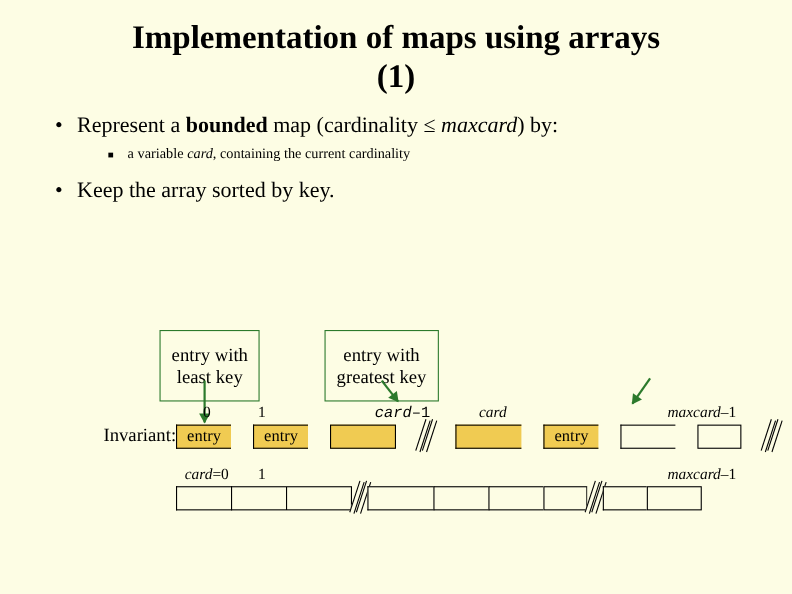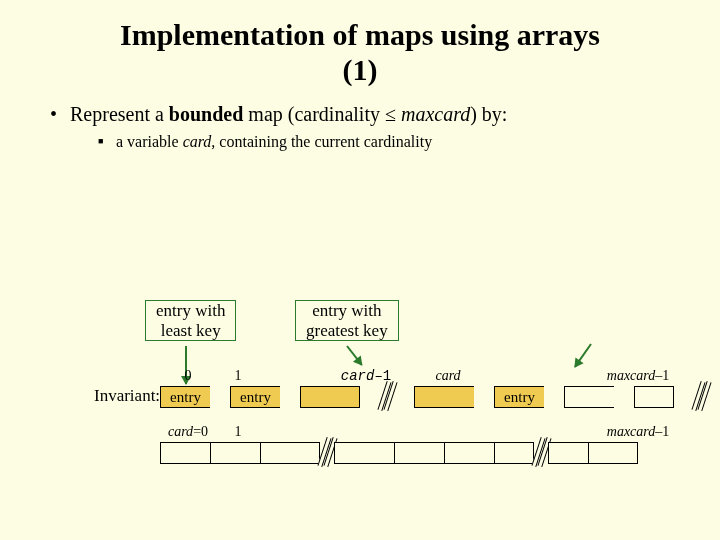--- a/index.html
+++ b/index.html
@@ -41,21 +41,21 @@
     content: "•";
     position: absolute;
     left: 0;
     top: 0;
     font-size: 20px;
   }
   ul.sub {
     list-style: none;
     padding-left: 28px;
     margin: 6px 0 4px 0;
-    font-size: 16px;
+    font-size: 13px;
     line-height: 1.25;
     font-family: Liberation Serif, serif;
   }
   ul.sub > li {
     position: relative;
     padding-left: 18px;
     margin-bottom: 2px;
   }
   ul.sub > li::before {
     content: "■";
@@ -73,21 +73,21 @@
     left: 50px;
     top: 300px;
     width: 640px;
     height: 220px;
     font-size: 17px;
   }
   .callout {
     position: absolute;
     border: 1.5px solid #2c7a2c;
     background: #fdfde4;
-    padding: 0 10px;
+    padding: 12px 10px;
     text-align: center;
     font-size: 17px;
     line-height: 1.15;
   }
   .arrow {
     position: absolute;
     width: 2px;
     background: #2c7a2c;
   }
   .arrow::after {
@@ -161,20 +161,23 @@
 
 <ul class="top">
   <li>
     <span>Represent a </span><span class="b">bounded</span><span> map (cardinality ≤ </span><span class="i">maxcard</span><span>) by:</span>
     <ul class="sub">
       <li>
         <span>a variable </span><span class="i">card</span><span>, containing the current cardinality</span>
       </li>
     </ul>
   </li>
+  <li style="margin-top:14px">
+    <span>Keep the array sorted by key.</span>
+  </li>
 </ul>
 
 <div class="diag">
 
   <div class="callout" style="left:95px; top:0;">
     <span>entry with</span><br>
     <span>least key</span>
   </div>
   <div class="callout" style="left:245px; top:0;">
     <span>entry with</span><br>

